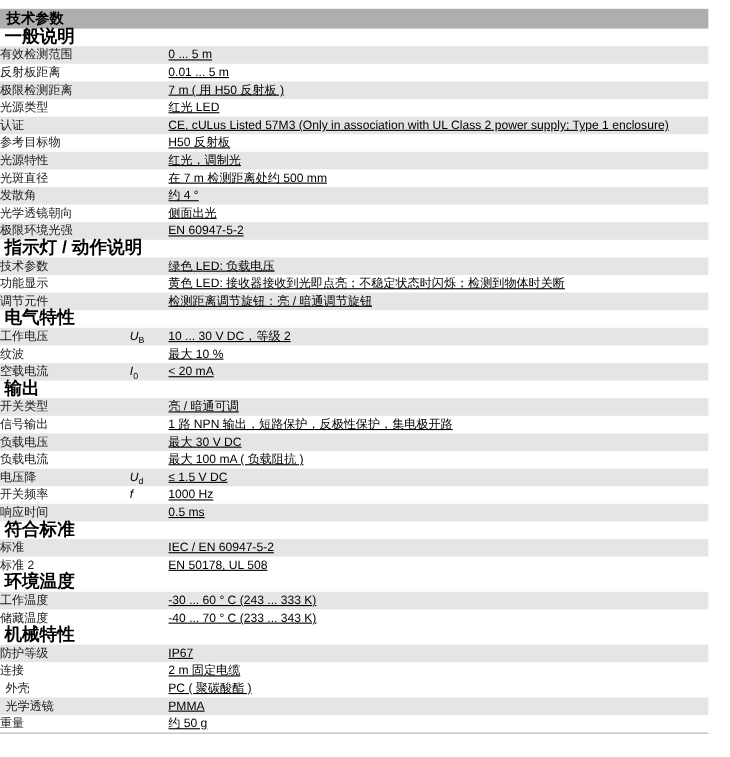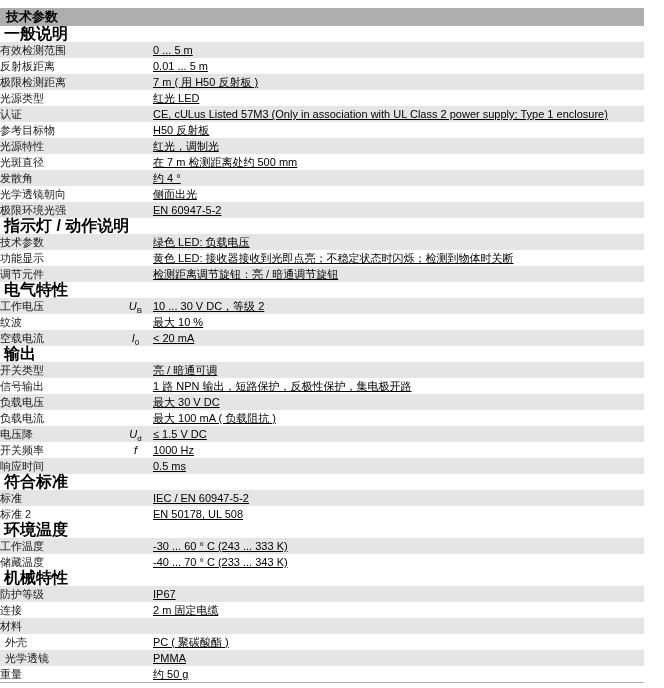--- a/index.html
+++ b/index.html
@@ -31,21 +31,21 @@
   }
   .spec-row.stripe{background:var(--stripe-bg,#e5e5e5);}
   .spec-label{
     width:118px;flex:0 0 118px;
     box-sizing:border-box;
     overflow:hidden;color:#1a1a1a;
   }
   .spec-label.ind{padding-left:5px;}
   .spec-symbol{
     width:35px;flex:0 0 35px;
-    font-style:italic;color:#000;text-align:center;
+    font-style:italic;color:#000;
   }
   .spec-symbol sub{font-size:8px;font-style:normal;line-height:0;}
   .spec-value{flex:1 1 auto;color:#000;overflow:hidden;text-decoration:underline;}
   .table-end{border-top:1px solid #b3b3b3;height:0;margin-top:0;}
 </style>
 </head>
 <body style="--bar-bg: #aeaeae; --stripe-bg: #e5e5e5;">
 
 <div id="sheet">
   <div class="title-bar">技术参数</div>
@@ -200,25 +200,20 @@
       <div class="spec-row stripe">
         <span class="spec-label">防护等级</span>
         <span class="spec-symbol"><span></span><sub></sub></span>
         <span class="spec-value">IP67</span>
       </div>
       <div class="spec-row">
         <span class="spec-label">连接</span>
         <span class="spec-symbol"><span></span><sub></sub></span>
         <span class="spec-value">2 m 固定电缆</span>
       </div>
-      <div class="spec-row stripe">
-        <span class="spec-label">材料</span>
-        <span class="spec-symbol"><span></span><sub></sub></span>
-        <span class="spec-value"></span>
-      </div>
       <div class="spec-row">
         <span class="spec-label ind">外壳</span>
         <span class="spec-symbol"><span></span><sub></sub></span>
         <span class="spec-value">PC ( 聚碳酸酯 )</span>
       </div>
       <div class="spec-row stripe">
         <span class="spec-label ind">光学透镜</span>
         <span class="spec-symbol"><span></span><sub></sub></span>
         <span class="spec-value">PMMA</span>
       </div>

